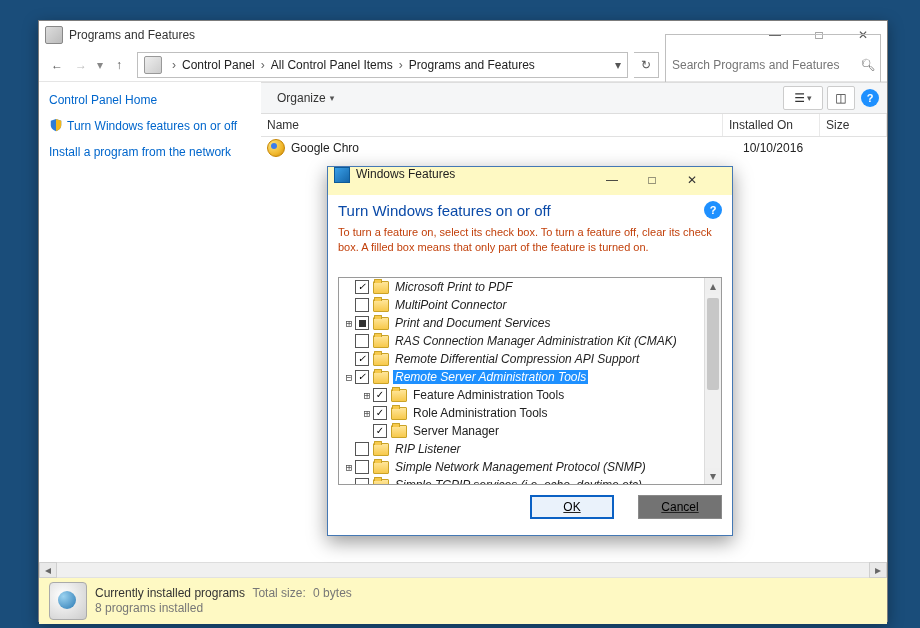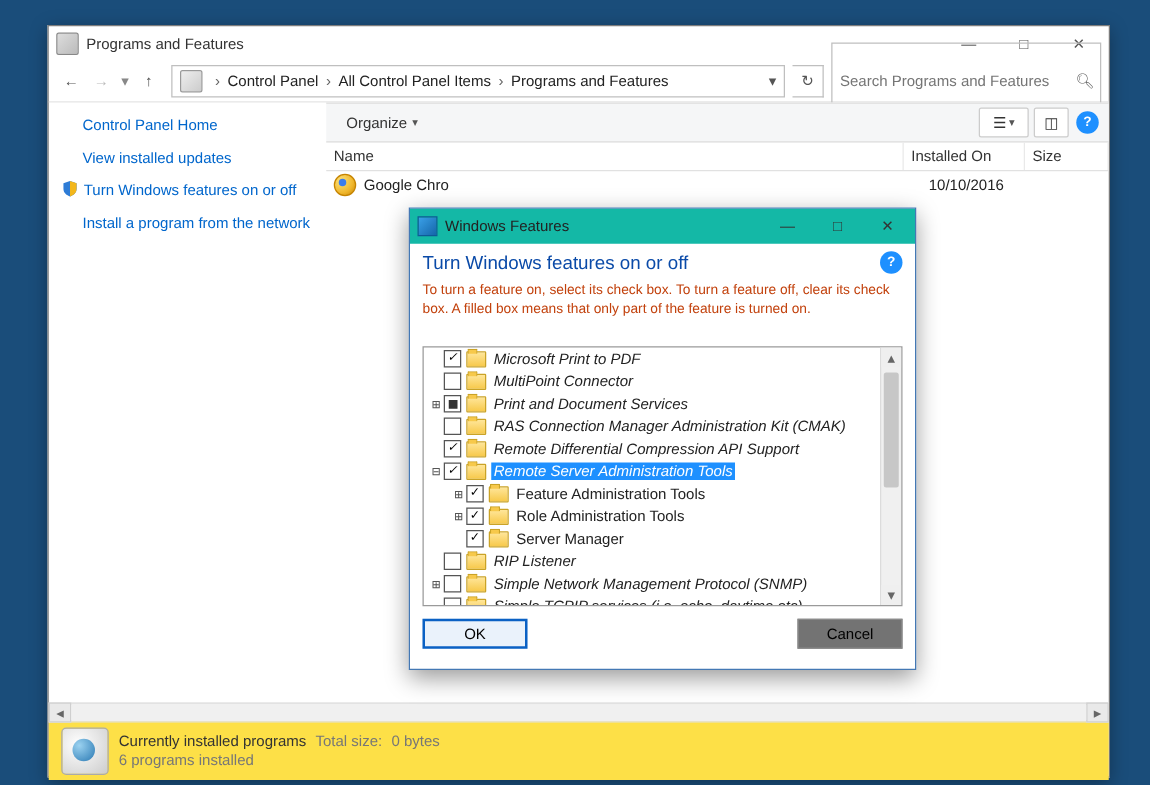--- a/index.html
+++ b/index.html
@@ -22,21 +22,21 @@
   .breadcrumb .bcitem{white-space:nowrap;}
   .breadcrumb .end{flex:1;}
   .breadcrumb .dd{color:#555;margin:0 4px;}
   .refresh{width:24px;height:24px;border:1px solid #bfbfbf;border-left:none;display:flex;align-items:center;justify-content:center;color:#555;margin-right:6px;}
   .search{width:206px;height:24px;border:1px solid #bfbfbf;display:flex;align-items:center;padding:18px 4px;color:#888;}
   .search input{border:none;outline:none;flex:1;font-size:12px;color:#888;}
   .search .sicon{width:16px;text-align:center;color:#666;}
   
   .pf-body{display:flex;height:calc(100% - 28px - 32px - 46px - 14px);border-top:1px solid #e5e5e5;}
   .sidebar{width:200px;padding:10px 12px 0 10px;font-size:12px;}
-  .sidebar a{color:#0066cc;text-decoration:none;display:block;margin-bottom:10px;line-height:16px;margin-left:17px;}
+  .sidebar a{color:#0066cc;text-decoration:none;display:block;margin-bottom:10px;line-height:16px;}
   .sidebar .row{display:flex;align-items:flex-start;margin-bottom:10px;}
   .sidebar .shield{width:14px;height:14px;margin-right:4px;flex:none;}
   .main{flex:1;display:flex;flex-direction:column;min-width:0;}
   .mainpad{padding:10px 16px 0 16px;}
   .heading{color:#0a5a2a;font-size:16px;margin-bottom:8px;}
   .sub{font-size:12px;color:#333;margin-bottom:12px;}
   .toolbar{height:30px;background:#f5f6f7;border:1px solid #ddd;border-left:none;border-right:none;display:flex;align-items:center;padding:0 8px;font-size:12px;color:#333;}
   .toolbar .tbtn{padding:4px 8px;display:flex;align-items:center;border-radius:2px;}
   .toolbar .tbtn .dd{margin-left:4px;font-size:9px;color:#555;}
   .toolbar .spacer{flex:1;}
@@ -46,28 +46,28 @@
   .listhdr>div{display:flex;align-items:center;padding:0 6px;border-right:1px solid #e9e9e9;}
   .col-name{flex:1;min-width:0;}
   .col-inst{width:84px;}
   .col-size{width:54px;}
   .listrow{display:flex;height:22px;align-items:center;font-size:12px;padding:0 6px;}
   .listrow .ricon{width:16px;height:16px;margin-right:6px;border-radius:50%;background:radial-gradient(circle at 30% 30%,#fce27a,#f0b72d 60%,#c68400);border:1px solid #c68400;position:relative;}
   .listrow .ricon::after{content:"";position:absolute;left:3px;top:3px;width:6px;height:6px;border-radius:50%;background:#3b7ded;}
   .hscroll{height:14px;background:#f0f0f0;border-top:1px solid #ddd;display:flex;align-items:center;}
   .hscroll .arrow{width:16px;height:14px;display:flex;align-items:center;justify-content:center;color:#666;background:#e9e9e9;border:1px solid #cfcfcf;margin:0;}
   .hscroll .track{flex:1;height:12px;background:#f0f0f0;position:relative;}
-  .statusbar{height:46px;display:flex;align-items:center;padding:0 10px;background:#fde047;border-top:1px solid #e1e1e1;font-size:12px;color:#333;}
+  .statusbar{height:46px;display:flex;align-items:center;padding:0 10px;background:#fef9c3;border-top:1px solid #e1e1e1;font-size:12px;color:#333;}
   .statusbar .sicon{width:36px;height:36px;margin-right:8px;background:radial-gradient(circle at 35% 35%,#fff,#ccc);border:1px solid #aaa;border-radius:4px;position:relative;}
   .statusbar .sicon::after{content:"";position:absolute;left:8px;top:8px;width:18px;height:18px;border-radius:50%;background:radial-gradient(circle at 30% 30%,#9bd2f0,#2a79b3);}
   .statusbar .lines{display:flex;flex-direction:column;line-height:15px;}
   .statusbar .grey{color:#777;margin-left:4px;}
   
   .wf{position:absolute;left:327px;top:166px;width:404px;height:368px;background:#fff;border:1px solid #4478b4;box-shadow:0 6px 18px rgba(0,0,0,.4);display:flex;flex-direction:column;}
-  .wf-titlebar{height:28px;background:#14b8a6;display:flex;align-items:center;padding:0 2px 0 6px;}
+  .wf-titlebar{height:28px;background:#fef9c3;display:flex;padding:0 20px 0 6px;}
   .wf-titlebar .appicon{width:14px;height:14px;margin-right:6px;background:linear-gradient(135deg,#3aa0e8,#1566a9);border:1px solid #0e5a97;}
   .wf-titlebar .spacer{flex:1;}
   .wf-titlebar .winbtn{width:40px;height:26px;display:flex;align-items:center;justify-content:center;color:#333;}
   .wf-body{padding:6px 10px 0 10px;}
   .wf-h{color:#0a4aa8;font-size:15px;margin-bottom:6px;display:flex;align-items:center;}
   .wf-h .help{margin-left:auto;}
   .wf-desc{font-size:11px;color:#c2410c;line-height:15px;margin-bottom:22px;}
   .tree{border:1px solid #9a9a9a;height:206px;overflow:hidden;position:relative;background:#fff;}
   .tree .inner{position:absolute;left:0;right:16px;top:0;bottom:0;overflow:hidden;}
   .tree .vsb{position:absolute;right:0;top:0;bottom:0;width:16px;background:#f0f0f0;border-left:1px solid #dcdcdc;display:flex;flex-direction:column;}
@@ -78,21 +78,21 @@
   .exp{width:12px;text-align:center;color:#555;font-family:monospace;font-size:11px;user-select:none;}
   .cb{width:12px;height:12px;border:1px solid #555;margin-right:4px;display:inline-flex;align-items:center;justify-content:center;font-size:10px;line-height:10px;background:#fff;}
   .cb.checked::after{content:"✓";color:#000;}
   .cb.filled::after{content:"";display:block;width:7px;height:7px;background:#333;}
   .folder{width:14px;height:11px;background:linear-gradient(#ffe69a,#f7c94b);border:1px solid #caa327;border-radius:1px;margin-right:4px;position:relative;}
   .folder::before{content:"";position:absolute;left:0;top:-3px;width:6px;height:3px;background:#f7c94b;border:1px solid #caa327;border-bottom:none;border-radius:1px 1px 0 0;}
   .node .label{padding:0 2px;}
   .node.sel .label{background:#1e90ff;color:#fff;}
   .ind0{padding-left:4px;font-style:italic;}
   .ind1{padding-left:22px;}
-  .wf-buttons{display:flex;justify-content:space-between;gap:6px;padding:10px;}
+  .wf-buttons{display:flex;justify-content:flex-end;gap:24px;padding:10px;text-decoration:underline;}
   .wf-buttons button{width:84px;height:24px;font-size:12px;background:#737373;border:1px solid #8a8a8a;}
   .wf-buttons button.default{border:2px solid #0b61c4;background:#eaf2fb;}
   
   .shieldsvg{width:14px;height:14px;}
 </style>
 </head>
 <body>
 <div class="stage">
 
 <div class="pf-window">
@@ -126,21 +126,20 @@
     <div class="refresh">↻</div>
     <div class="search">
       <input placeholder="Search Programs and Features" style="">
       <span class="sicon">🔍︎</span>
     </div>
   </div>
 
   <div class="pf-body">
     <div class="sidebar">
       <a href="#">Control Panel Home</a>
-      <a href="#">View installed updates</a>
       <div class="row">
         <span class="shield">
           <svg class="shieldsvg" viewBox="0 0 16 16">
                 <path d="M8 1 L14 3 V8 C14 12 11 14 8 15 C5 14 2 12 2 8 V3 Z" fill="#2e7cd6"></path>
                 <path d="M8 1 L14 3 V8 C14 12 11 14 8 15 V1 Z" fill="#f3b71b"></path>
               </svg>
         </span>
         <a href="#" style="margin:0">Turn Windows features on or off</a>
       </div>
       <a href="#">Install a program from the network</a>
@@ -184,21 +183,21 @@
   </div>
 
   <div class="statusbar">
     <span class="sicon"></span>
     <div class="lines">
       <div>
         <span>Currently installed programs</span>
         <span class="grey">Total size:</span>
         <span class="grey">0 bytes</span>
       </div>
-      <div class="grey" style="margin-left:0">6 programs installed</div>
+      <div class="grey" style="margin-left:0">8 programs installed</div>
     </div>
   </div>
 </div>
 
 <div class="wf">
   <div class="wf-titlebar">
     <span class="appicon"></span>
     <span>Windows Features</span>
     <span class="spacer"></span>
     <span class="winbtn">—</span>

